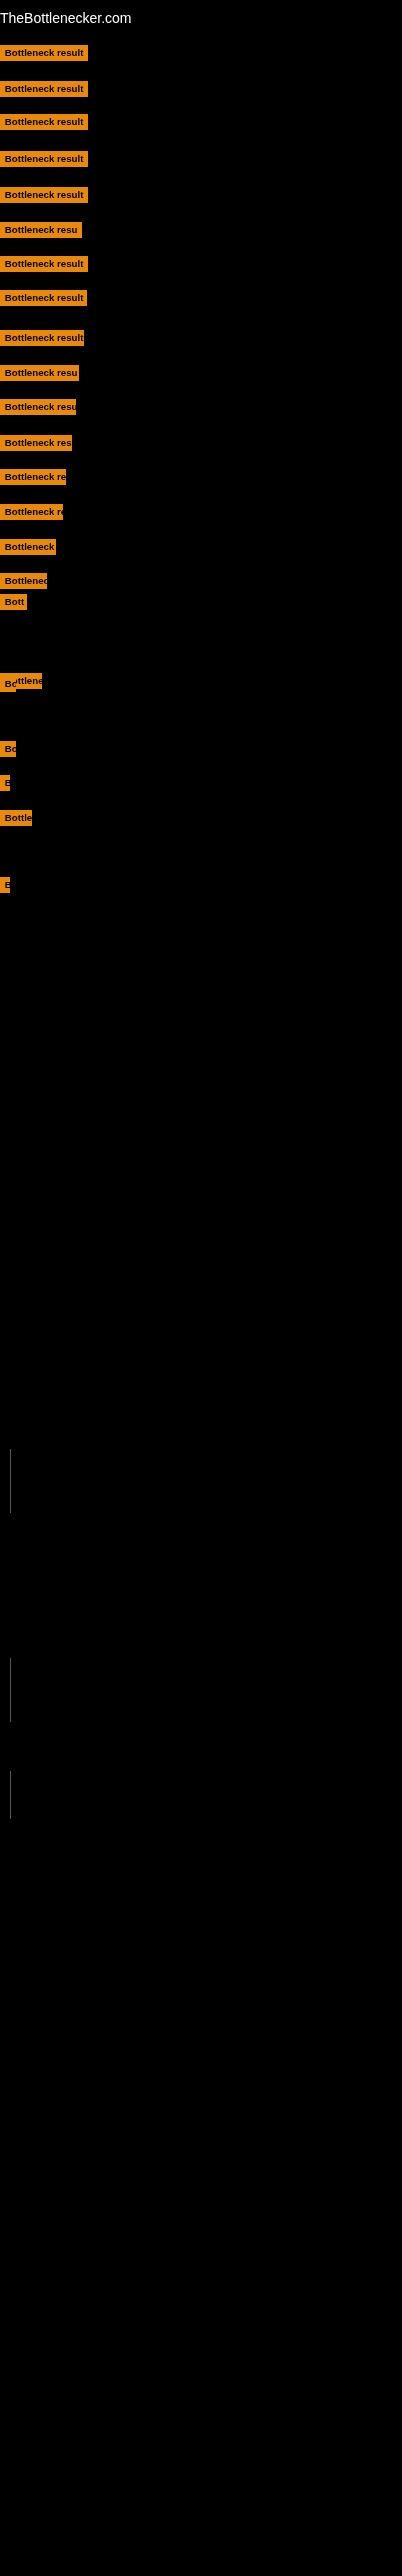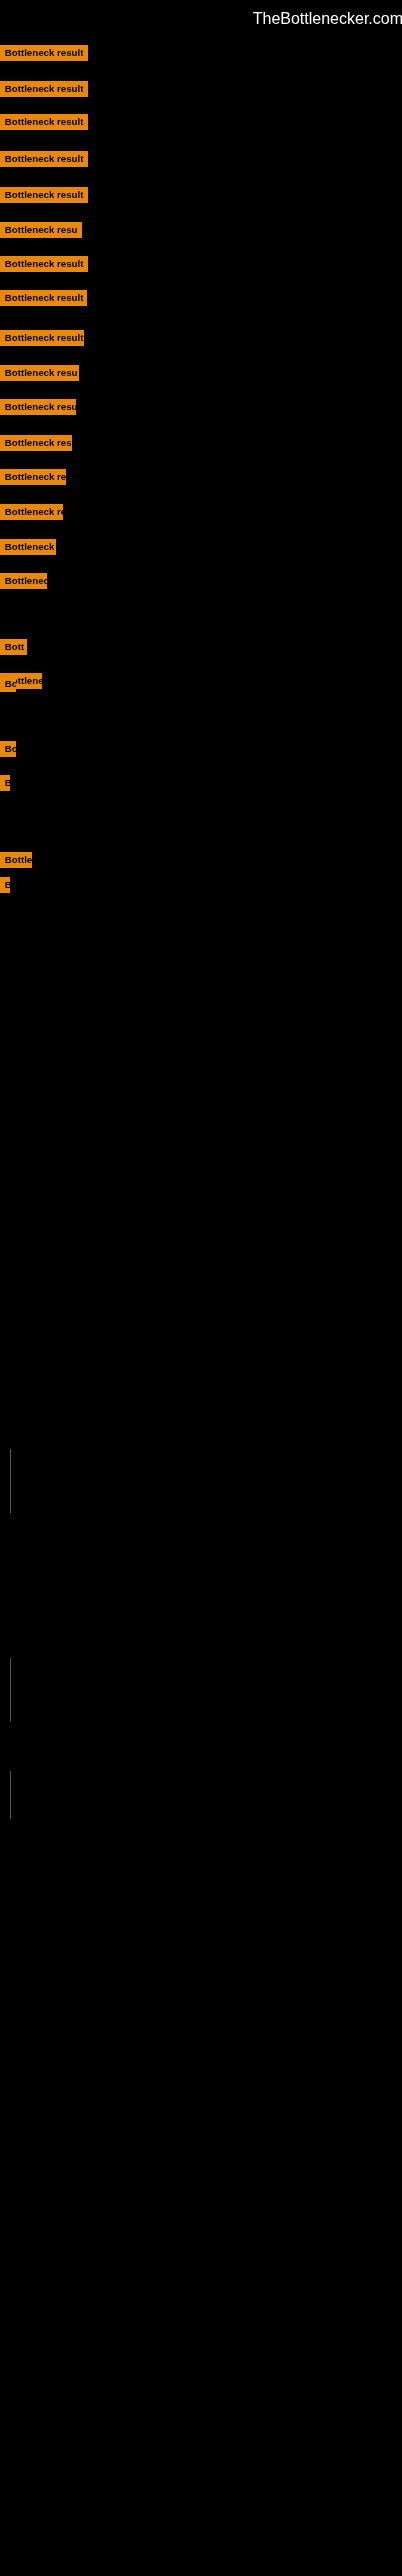--- a/index.html
+++ b/index.html
@@ -11,22 +11,22 @@
     body {
       background-color: #000000;
       width: 403px;
       min-height: 2576px;
       font-family: Arial, sans-serif;
       position: relative;
     }
 
     .site-title {
       color: #ffffff;
-      font-size: 16px;
-      text-align: right;
+      font-size: 14px;
+      text-align: left;
       padding: 6.4px 0;
       position: absolute;
       top: 3.2px;
       left: 0;
       right: 0;
     }
 
     .bottleneck-badge {
       background-color: #e8890c;
       color: #000000;
@@ -62,24 +62,24 @@
     <div class="bottleneck-badge" style="top: 256px; max-width: 89px;">Bottleneck result</div>
     <div class="bottleneck-badge" style="top: 290px; max-width: 87px;">Bottleneck result</div>
     <div class="bottleneck-badge" style="top: 330px; max-width: 84px;">Bottleneck result</div>
     <div class="bottleneck-badge" style="top: 365px; max-width: 79px;">Bottleneck resu</div>
     <div class="bottleneck-badge" style="top: 399px; max-width: 76px;">Bottleneck resu</div>
     <div class="bottleneck-badge" style="top: 435px; max-width: 72px;">Bottleneck resu</div>
     <div class="bottleneck-badge" style="top: 469px; max-width: 66px;">Bottleneck res</div>
     <div class="bottleneck-badge" style="top: 504px; max-width: 63px;">Bottleneck res</div>
     <div class="bottleneck-badge" style="top: 539px; max-width: 56px;">Bottleneck re</div>
     <div class="bottleneck-badge" style="top: 573px; max-width: 47px; text-align: right;">Bottlenec</div>
-    <div class="bottleneck-badge" style="top: 639px; max-width: 27px;">Bott</div>
+    <div class="bottleneck-badge" style="top: 594px; max-width: 27px;">Bott</div>
     <div class="bottleneck-badge" style="top: 673px; max-width: 42px;">Bottlene</div>
     <div class="bottleneck-badge" style="top: 676px; max-width: 16px;">Bo</div>
     <div class="bottleneck-badge" style="top: 741px; max-width: 16px;">Bo</div>
     <div class="bottleneck-badge" style="top: 775px; max-width: 9.7px;">B</div>
-    <div class="bottleneck-badge" style="top: 852px; max-width: 32px;">Bottle</div>
+    <div class="bottleneck-badge" style="top: 810px; max-width: 32px;">Bottle</div>
     <div class="bottleneck-badge" style="top: 877px; max-width: 9.7px;">B</div>
     <div class="vertical-line" style="top: 1449px; height: 64px;"></div>
     <div class="vertical-line" style="top: 1658px; height: 64px;"></div>
     <div class="vertical-line" style="top: 1771px; height: 48px;"></div>
   </div>
 
 
 </body></html>

